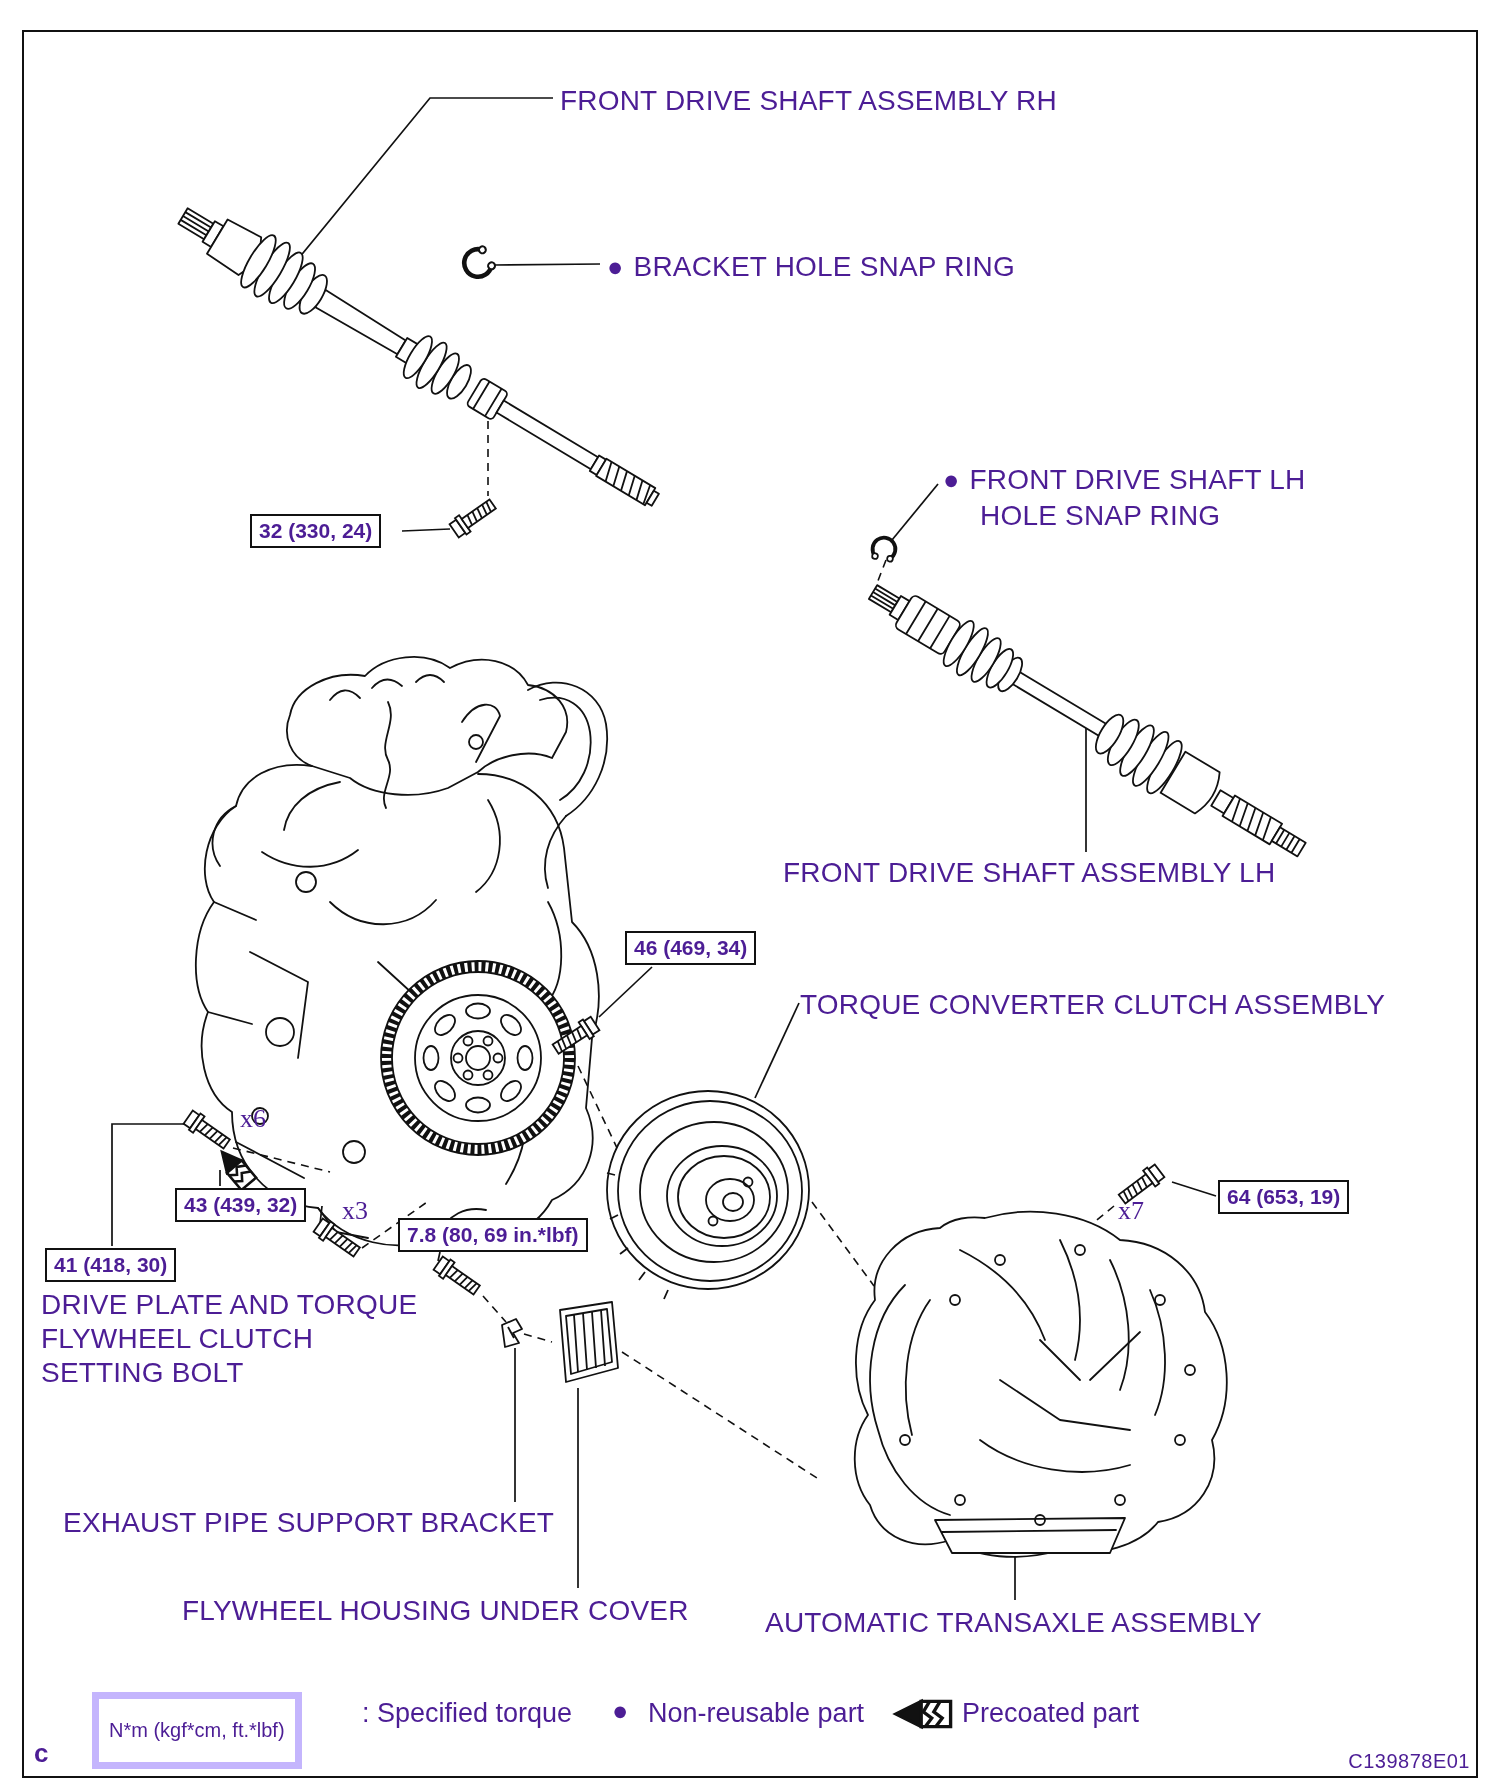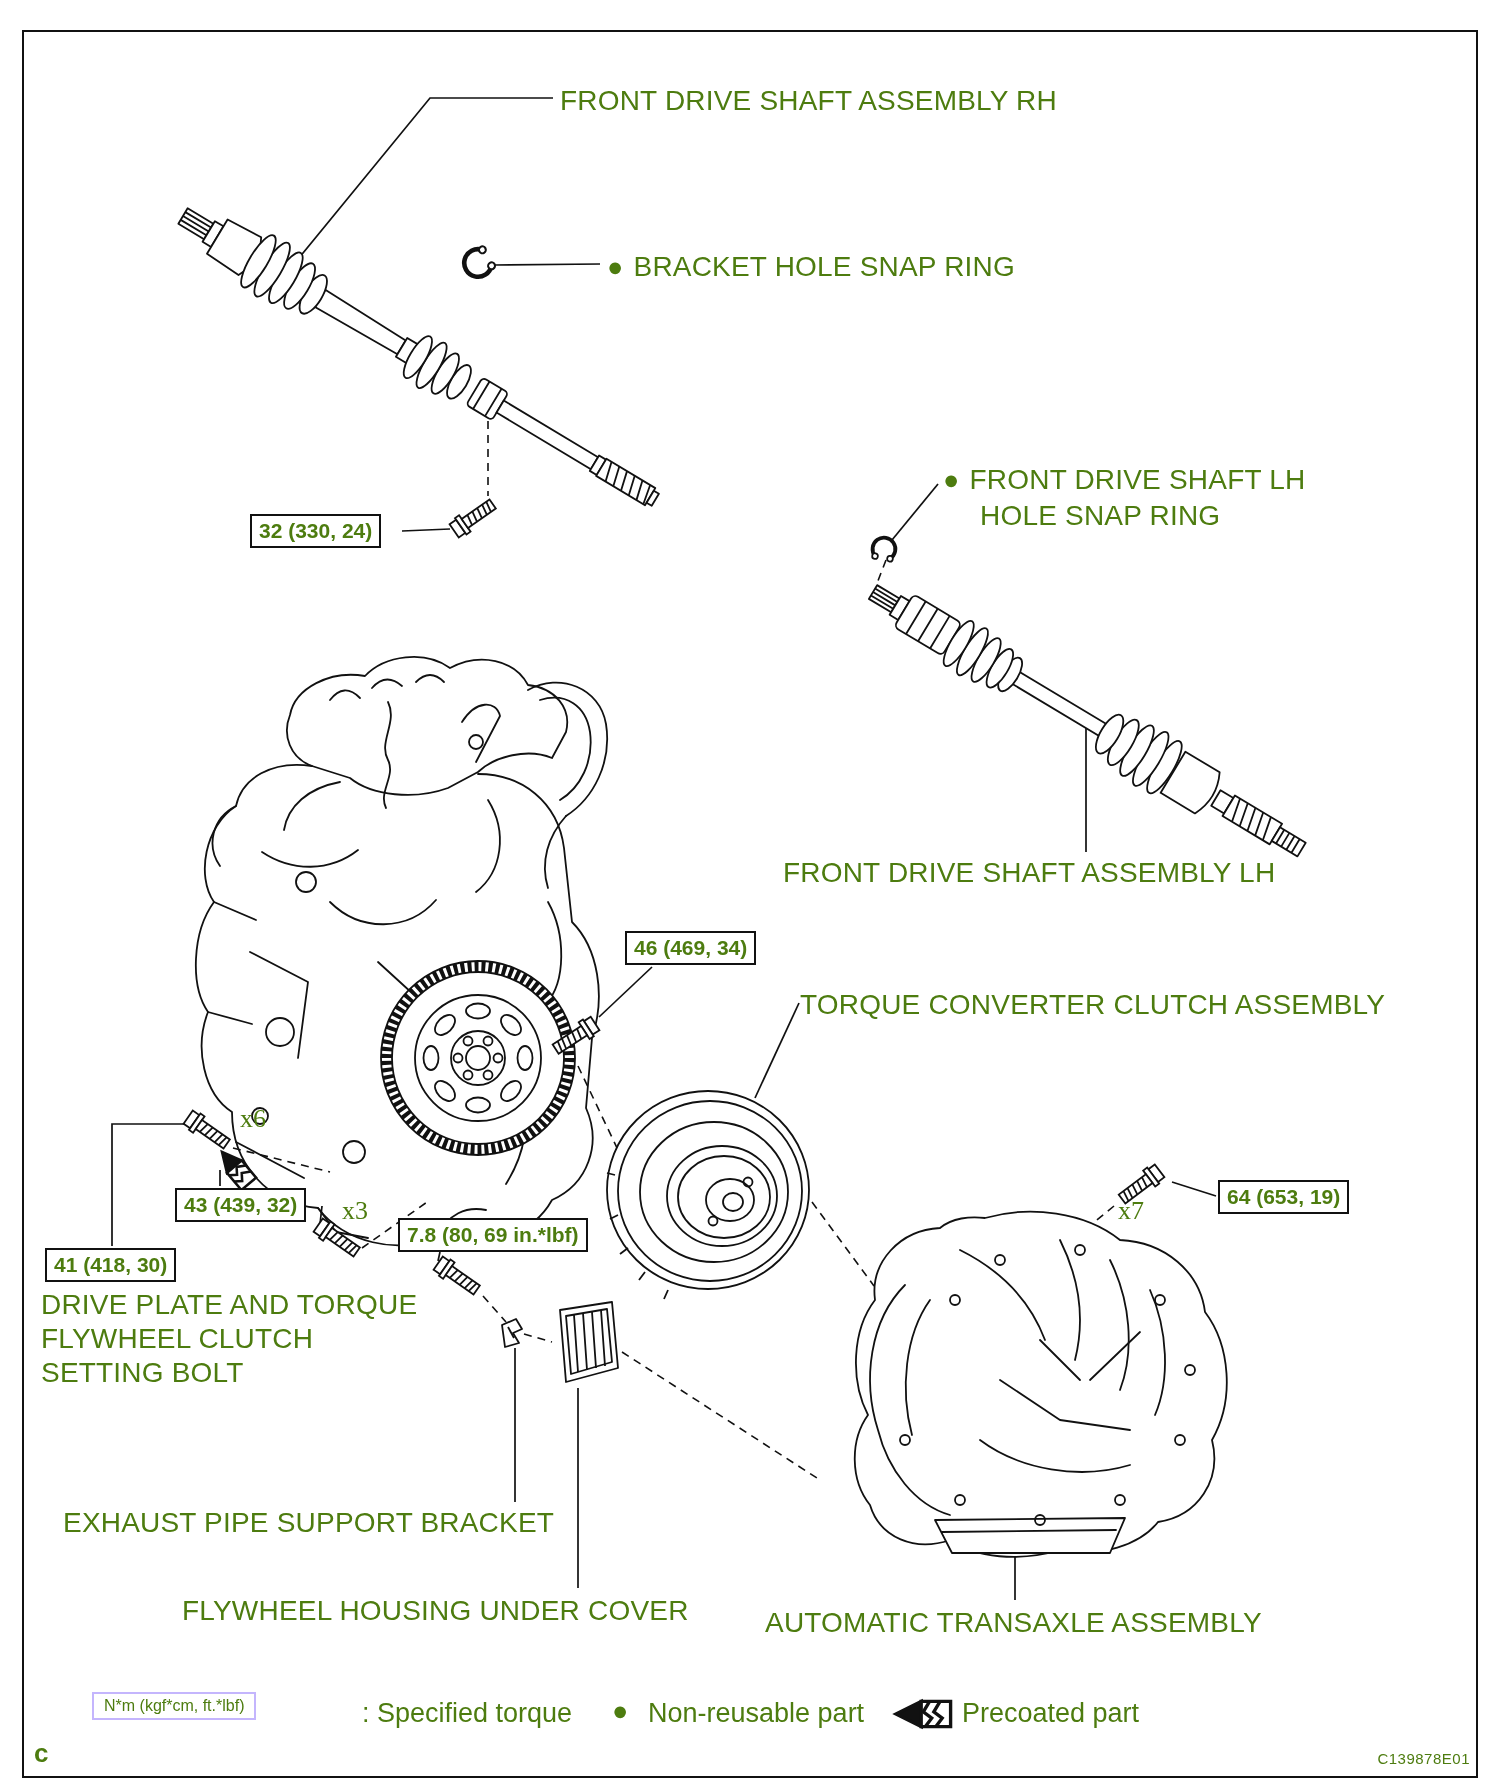--- a/index.html
+++ b/index.html
@@ -1,30 +1,30 @@
 <!DOCTYPE html>
 <html><head>
 <meta charset="utf-8">
 <style>
   html,body{margin:0;padding:0;background:#fff;}
   .page{
     position:relative;width:1504px;height:1792px;background:#fff;overflow:hidden;
-    font-family:"Liberation Sans", sans-serif;color:#4d7c0f;
+    font-family:"Liberation Sans", sans-serif;color:#4c1d95;
   }
   .frame{position:absolute;left:22px;top:30px;width:1456px;height:1748px;border:2.5px solid #111;box-sizing:border-box;}
   svg.art{position:absolute;left:0;top:0;}
   .lbl{position:absolute;font-size:28px;letter-spacing:.2px;white-space:nowrap;line-height:34px;}
   .bullet{font-size:27px;margin-right:10px;}
   .torque-box{position:absolute;border:2.5px solid #111;background:#fff;font-size:21px;font-weight:bold;
     padding:3px 7px;white-space:nowrap;line-height:24px;}
   .qty{position:absolute;font-size:26px;white-space:nowrap;font-family:Liberation Serif, serif;}
-  .legend-box{position:absolute;border:2px solid #c4b5fd;background:#fff;font-size:16px;padding:3px 10px;white-space:nowrap;}
+  .legend-box{position:absolute;border:7px solid #c4b5fd;background:#fff;font-size:20px;padding:20px 10px;white-space:nowrap;}
   .legend-text{position:absolute;font-size:27px;white-space:nowrap;}
   .corner-mark{position:absolute;left:34px;top:1738px;font-size:26px;font-weight:bold;}
-  .fig-code{position:absolute;left:1330px;top:1750px;width:140px;text-align:right;font-size:15px;letter-spacing:.5px;}
+  .fig-code{position:absolute;left:1330px;top:1750px;width:140px;text-align:right;font-size:20px;letter-spacing:.5px;}
 </style>
 </head>
 <body>
 
 <div class="page">
 
   <svg class="art" width="1504" height="1792" viewBox="0 0 1504 1792">
     <defs>
       <g id="bolt" stroke="#111" stroke-width="1.8" fill="#fff">
         <rect x="-12" y="-8" width="8" height="16"></rect>

